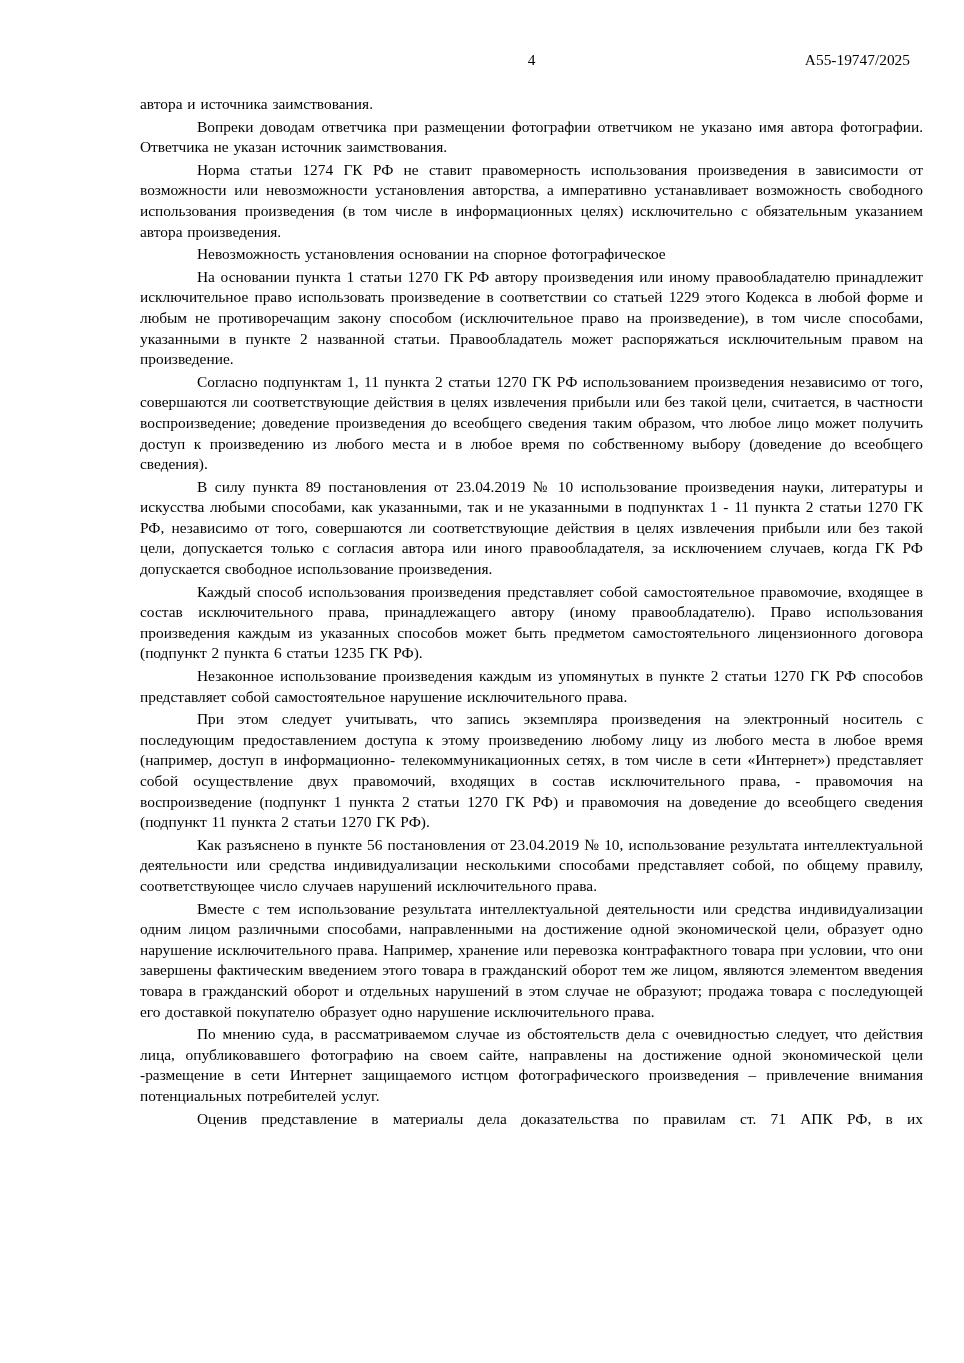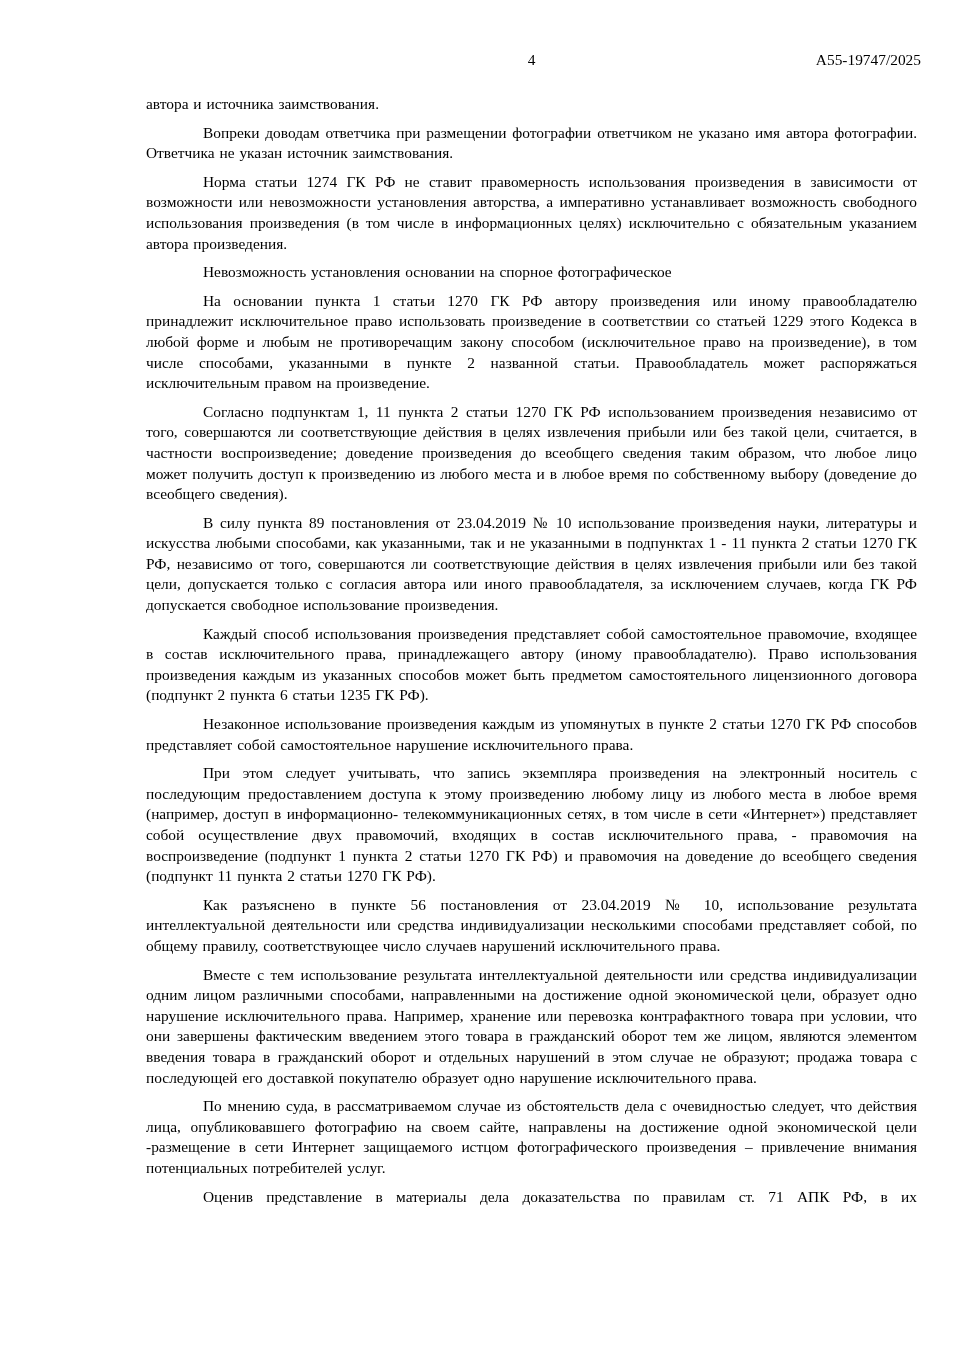--- a/index.html
+++ b/index.html
@@ -26,26 +26,26 @@
     height: 21px;
     margin-bottom: 23px;
   }
   .page-number {
     display: block;
     text-align: center;
     width: 100%;
   }
   .case-number {
     position: absolute;
-    right: 4px;
+    right: 15px;
     top: 0;
     white-space: nowrap;
   }
   .doc-body p.para {
-    margin: 8px;
+    margin: 2px;
     padding: 0;
     text-align: justify;
     text-indent: 57px;
     word-spacing: 1px;
   }
   .doc-body p.para.no-indent   { text-indent: 0; }
   .doc-body p.para.tiny-indent { text-indent: 5px; }
   .doc-body p.para.justify-last { text-align-last: justify; }
 </style>
 </head>

